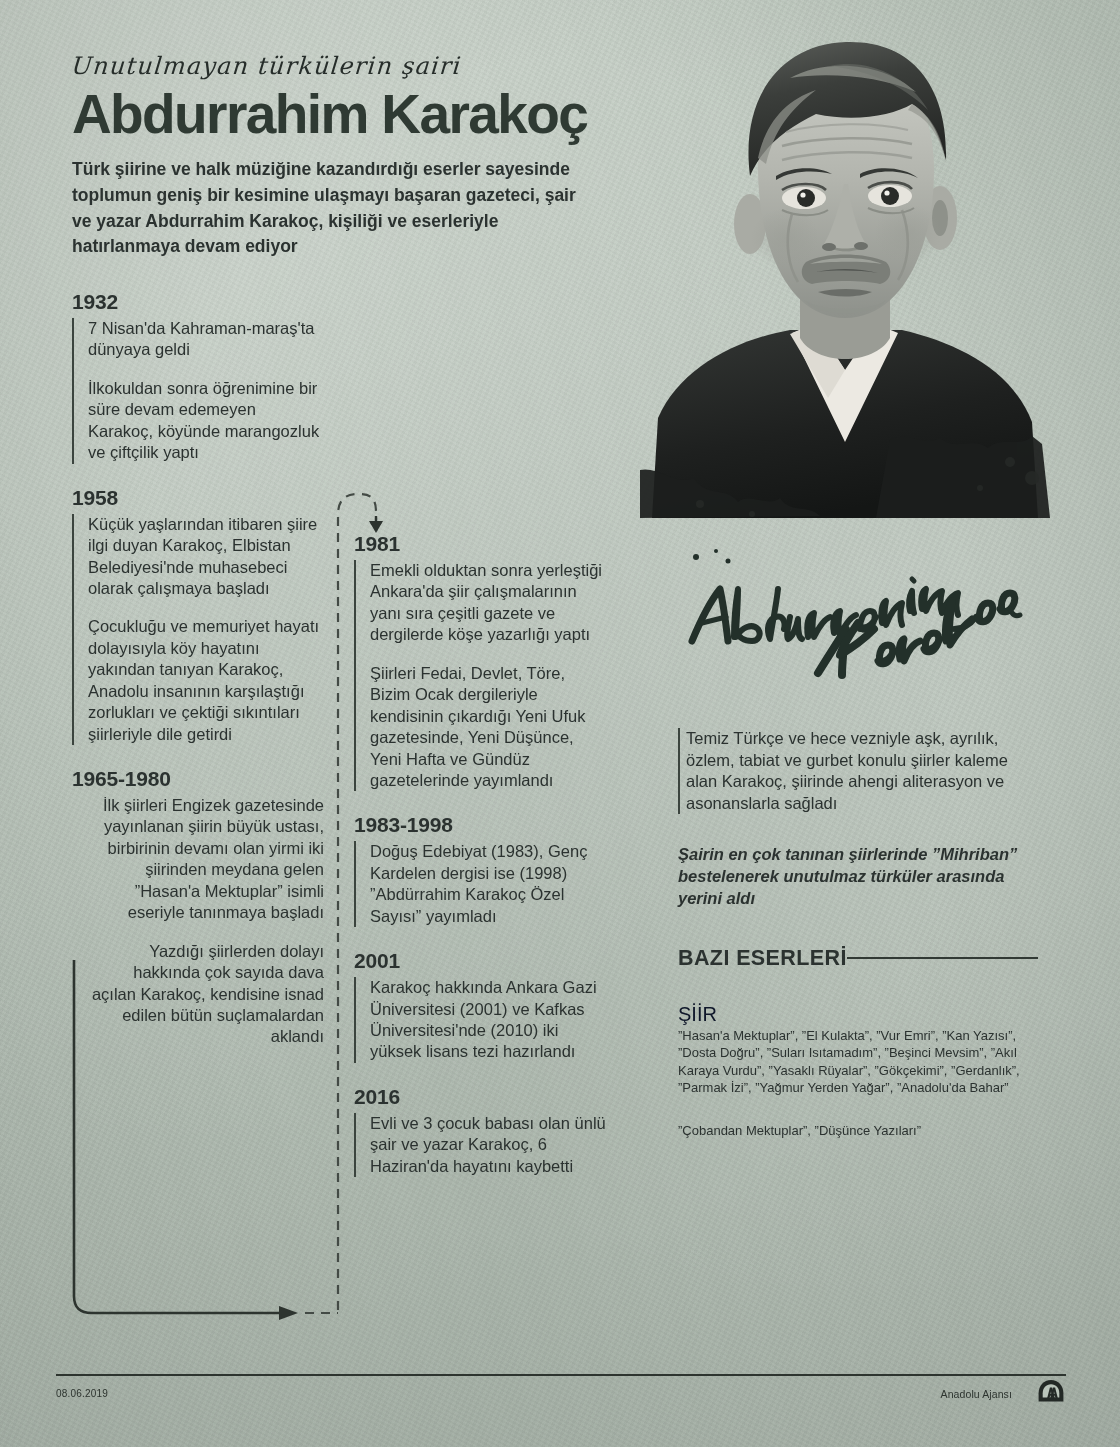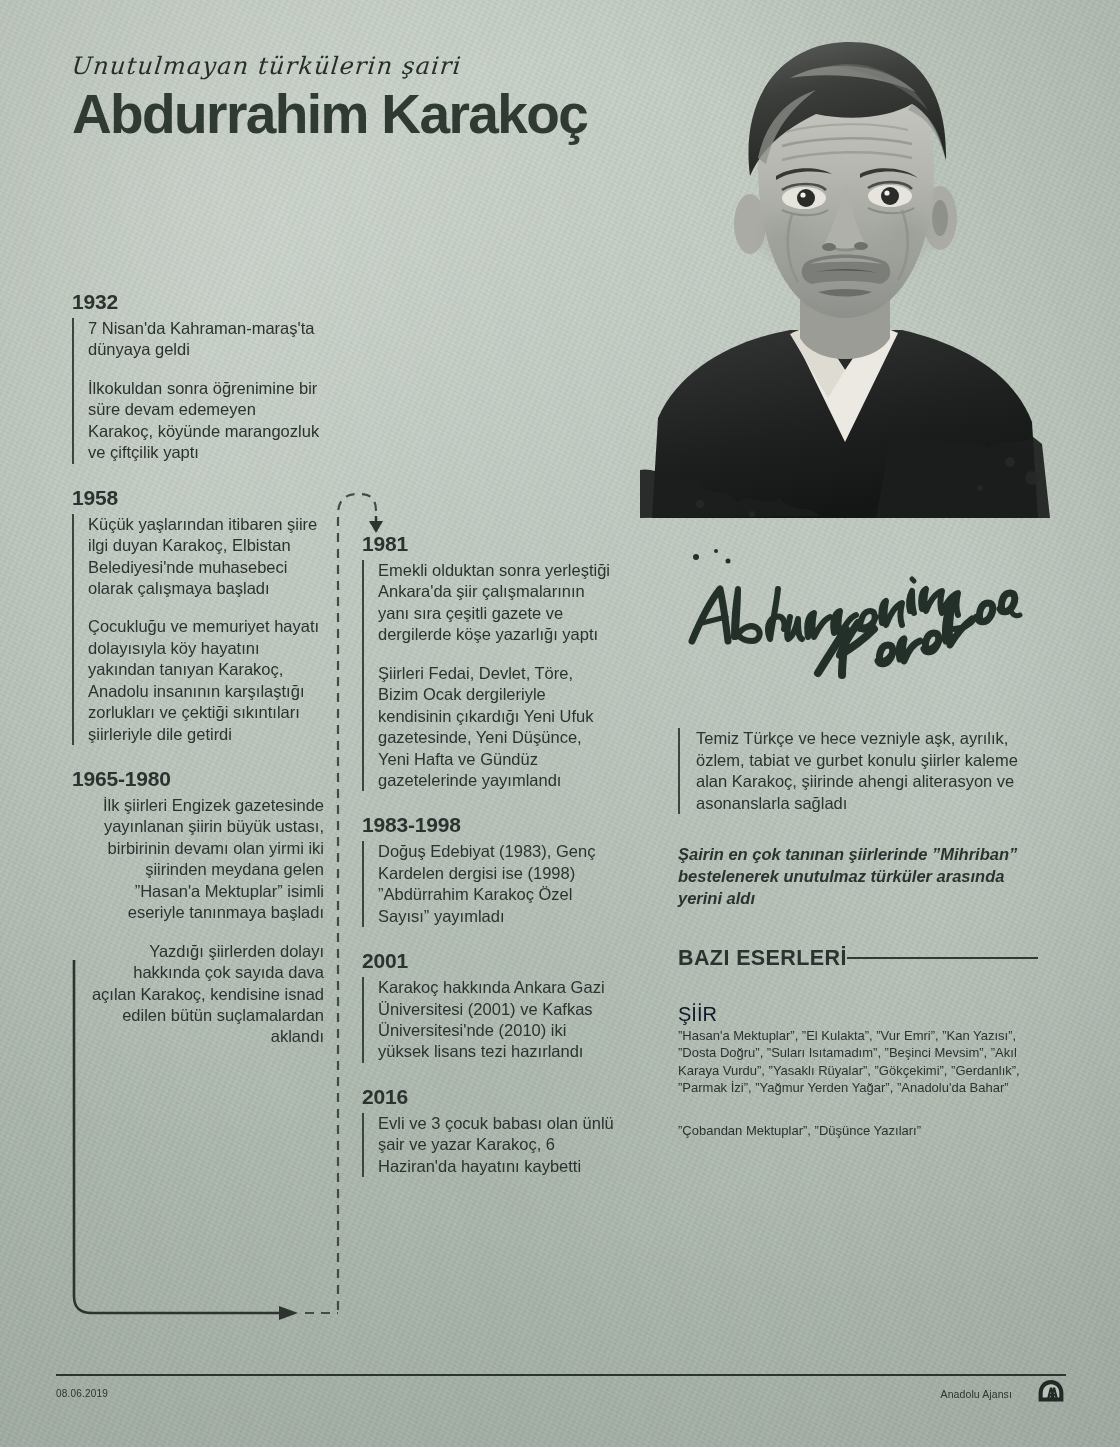--- a/index.html
+++ b/index.html
@@ -84,21 +84,21 @@
   #signature {
     left: 672px; top: 545px;
     width: 380px; height: 140px;
     z-index: 5;
   }
   #signature svg { display: block; }
 
   
   .col { z-index: 4; }
   #col-1 { left: 72px; top: 290px; width: 252px; }
-  #col-2 { left: 362px; top: 532px; width: 252px; }
+  #col-2 { left: 354px; top: 532px; width: 252px; }
 
   .year {
     font-size: 21px;
     font-weight: bold;
     color: #2b3230;
     margin: 0 0 4px 0;
     letter-spacing: -0.2px;
   }
   .entry {
     border-left: 2.5px solid #3b443e;
@@ -110,21 +110,21 @@
     font-size: 16.5px;
     line-height: 1.30;
     color: #2b3230;
   }
   .entry p:last-child { margin-bottom: 0; }
 
   
   #col-3 { left: 678px; top: 728px; width: 360px; z-index: 4; }
   #poetry-note {
     border-left: 2.5px solid #3b443e;
-    padding-left: 16px;
+    padding-left: 6px;
     font-size: 16.5px;
     line-height: 1.31;
     margin-bottom: 30px;
     color: #2b3230;
   }
   #mihriban-note {
     font-size: 16.5px;
     font-weight: bold;
     font-style: italic;
     line-height: 1.32;
@@ -369,20 +369,21 @@
   <polygon points="369,521 383,521 376,533" fill="#2d342f"></polygon>
 
   <path d="M74 960 L74 1296 C74 1308 80 1313 92 1313 L281 1313" fill="none" stroke="#2d342f" stroke-width="2.6"></path>
   <polygon points="279,1306 298,1313 279,1320" fill="#2d342f"></polygon>
   <path d="M305 1313 L338 1313" fill="none" stroke="#434a45" stroke-width="2.2" stroke-dasharray="9 7"></path>
 </svg>
 
 <div class="layer" id="header">
   <div id="kicker">Unutulmayan türkülerin şairi</div>
   <h1 id="main-title">Abdurrahim Karakoç</h1>
+  <div id="intro-paragraph">Türk şiirine ve halk müziğine kazandırdığı eserler sayesinde toplumun geniş bir kesimine ulaşmayı başaran gazeteci, şair ve yazar Abdurrahim Karakoç, kişiliği ve eserleriyle hatırlanmaya devam ediyor</div>
 </div>
 
 <div class="layer col" id="col-1">
 
   <div>
     <div class="year">1932</div>
     <div class="entry">
       <p>7 Nisan'da Kahraman-maraş'ta dünyaya geldi</p>
       <p>İlkokuldan sonra öğrenimine bir süre devam edemeyen Karakoç, köyünde marangozluk ve çiftçilik yaptı</p>
     </div>

